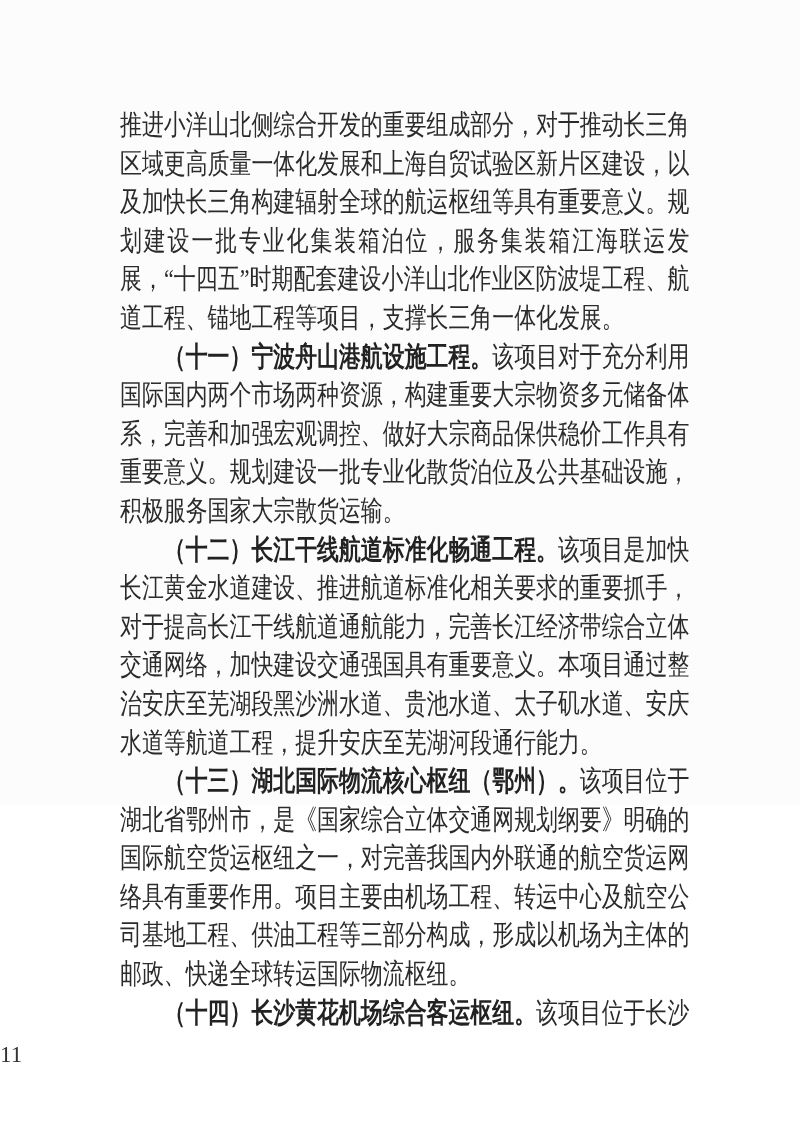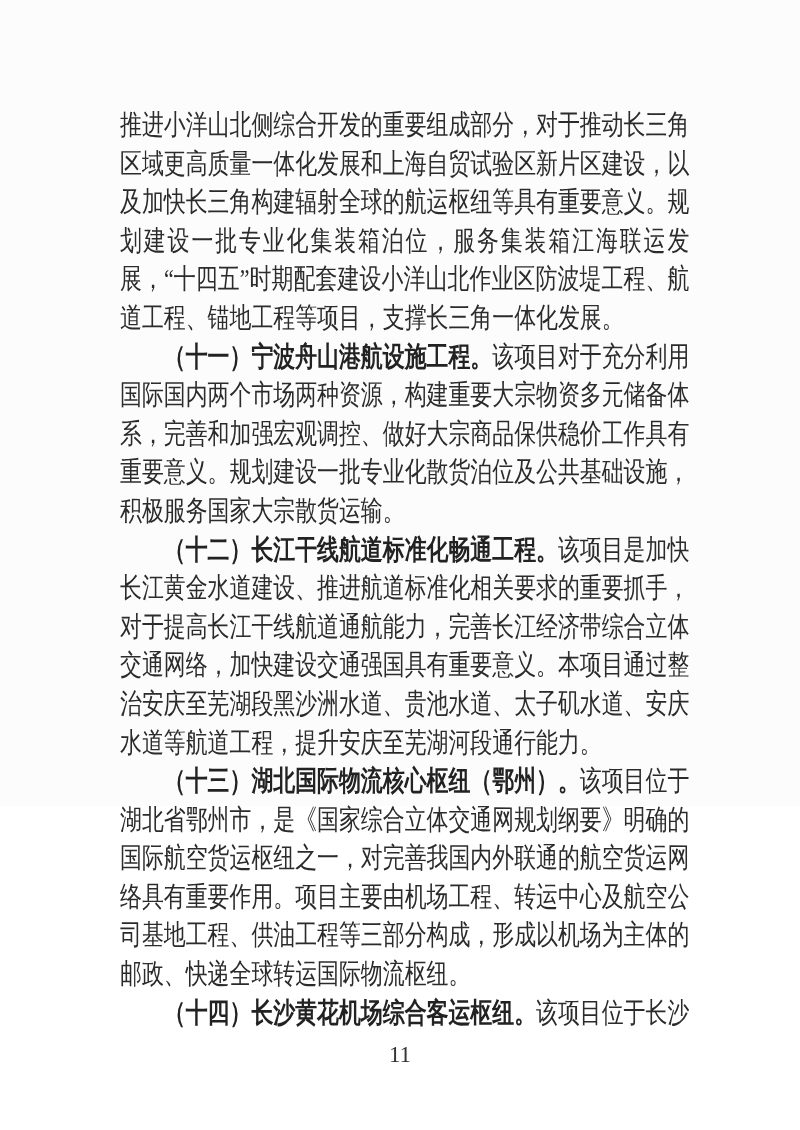--- a/index.html
+++ b/index.html
@@ -50,21 +50,21 @@
   .lead {
     font-family: "Liberation Sans", "DejaVu Sans", sans-serif;
     font-weight: 700;
     color: #222222;
   }
   .page-number {
     position: absolute;
     left: 0;
     top: 1042px;
     width: 800px;
-    text-align: center;
+    text-align: left;
     font-family: "Liberation Serif", "DejaVu Serif", serif;
     font-size: 23px;
     color: #333333;
   }
 </style>
 </head>
 <body>
 
 <div class="page" style="background: rgb(252, 252, 252);">
   <div class="text-block" id="text-block" style="color: rgb(43, 43, 43);">

